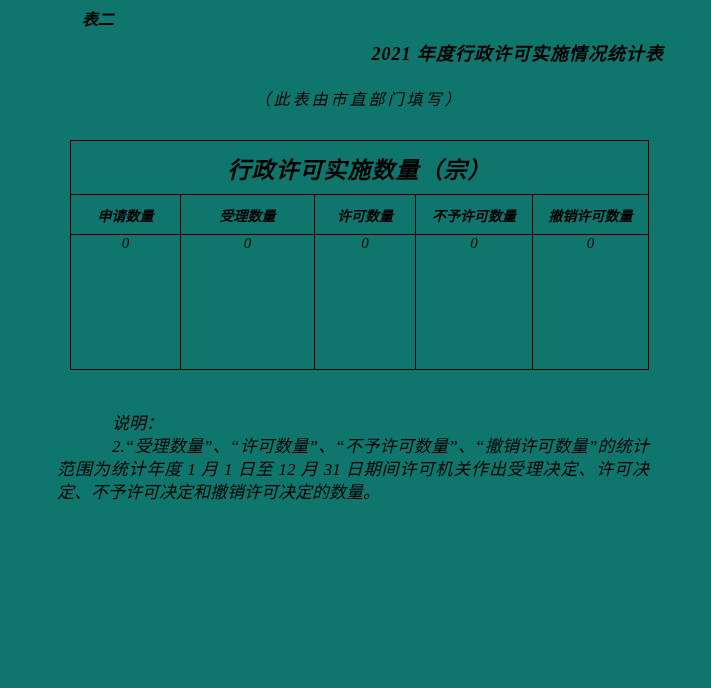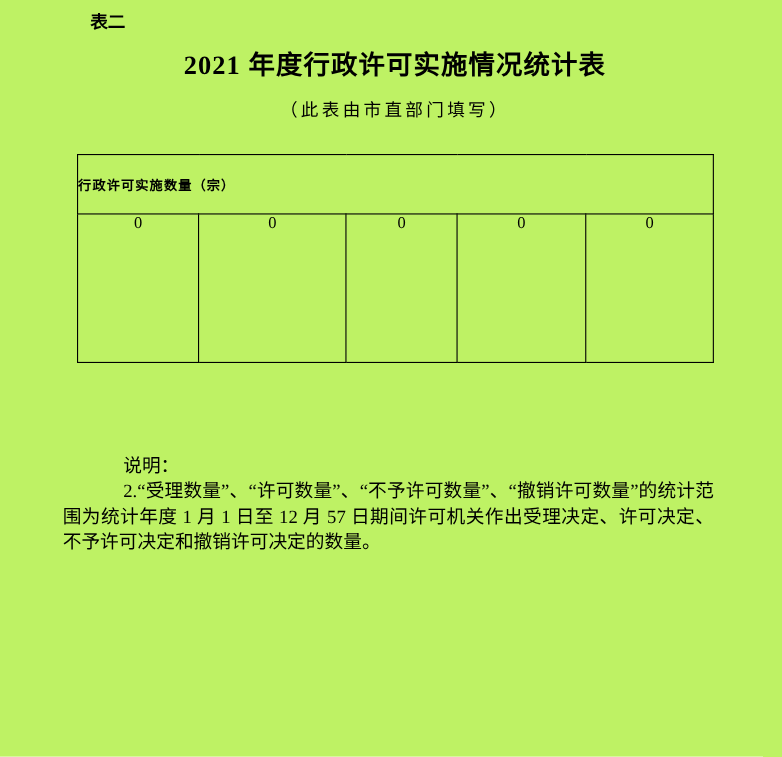--- a/index.html
+++ b/index.html
@@ -5,39 +5,40 @@
   html, body { margin: 0; padding: 0; background: #ffffff; }
   body {
     font-family: "Liberation Serif", "DejaVu Serif", serif;
     color: #000000;
     -webkit-font-smoothing: antialiased;
   }
   .page {
     position: relative;
     width: 711px;
     height: 688px;
-    background: #bef264;
+    background: #0f766e;
     overflow: hidden;
+    font-style: italic;
   }
   .form-label {
     position: absolute;
     left: 82px;
     top: 6px;
     font-size: 16px;
     font-weight: bold;
     font-family: "Liberation Sans", "DejaVu Sans", sans-serif;
   }
   .doc-title {
     position: absolute;
-    left: 70px;
+    left: 86px;
     top: 39px;
     width: 578px;
     margin: 0;
-    text-align: center;
-    font-size: 24px;
+    text-align: right;
+    font-size: 18px;
     font-weight: bold;
     letter-spacing: 1px;
   }
   .doc-subtitle {
     position: absolute;
     left: 70px;
     top: 86px;
     width: 578px;
     text-align: center;
     font-size: 16px;
@@ -55,23 +56,23 @@
     border: 1.5px solid #000000;
     padding: 0;
   }
   col.c1 { width: 110px; }
   col.c2 { width: 134px; }
   col.c3 { width: 101px; }
   col.c4 { width: 117px; }
   col.c5 { width: 116px; }
   .merged-header {
     height: 53px;
-    font-size: 12px;
+    font-size: 23px;
     font-weight: bold;
-    text-align: left;
+    text-align: center;
     vertical-align: middle;
     letter-spacing: 1px;
   }
   .col-header {
     height: 39px;
     font-size: 14px;
     font-weight: bold;
     text-align: center;
     vertical-align: middle;
   }
@@ -112,30 +113,37 @@
       <col class="c1">
         <col class="c2">
         <col class="c3">
         <col class="c4">
         <col class="c5">
     </colgroup>
     <thead>
       <tr>
         <th class="merged-header" colspan="5">行政许可实施数量（宗）</th>
       </tr>
+      <tr>
+        <th class="col-header">申请数量</th>
+        <th class="col-header">受理数量</th>
+        <th class="col-header">许可数量</th>
+        <th class="col-header">不予许可数量</th>
+        <th class="col-header">撤销许可数量</th>
+      </tr>
     </thead>
     <tbody>
       <tr>
         <td class="value-cell">0</td>
         <td class="value-cell">0</td>
         <td class="value-cell">0</td>
         <td class="value-cell">0</td>
         <td class="value-cell">0</td>
       </tr>
     </tbody>
   </table>
 
   <div class="notes">
     <p>说明：</p>
-    <p>2.“受理数量”、“许可数量”、“不予许可数量”、“撤销许可数量”的统计范围为统计年度 1 月 1 日至 12 月 57 日期间许可机关作出受理决定、许可决定、不予许可决定和撤销许可决定的数量。</p>
+    <p>2.“受理数量”、“许可数量”、“不予许可数量”、“撤销许可数量”的统计范围为统计年度 1 月 1 日至 12 月 31 日期间许可机关作出受理决定、许可决定、不予许可决定和撤销许可决定的数量。</p>
   </div>
 
 </div>
 
 </body></html>

